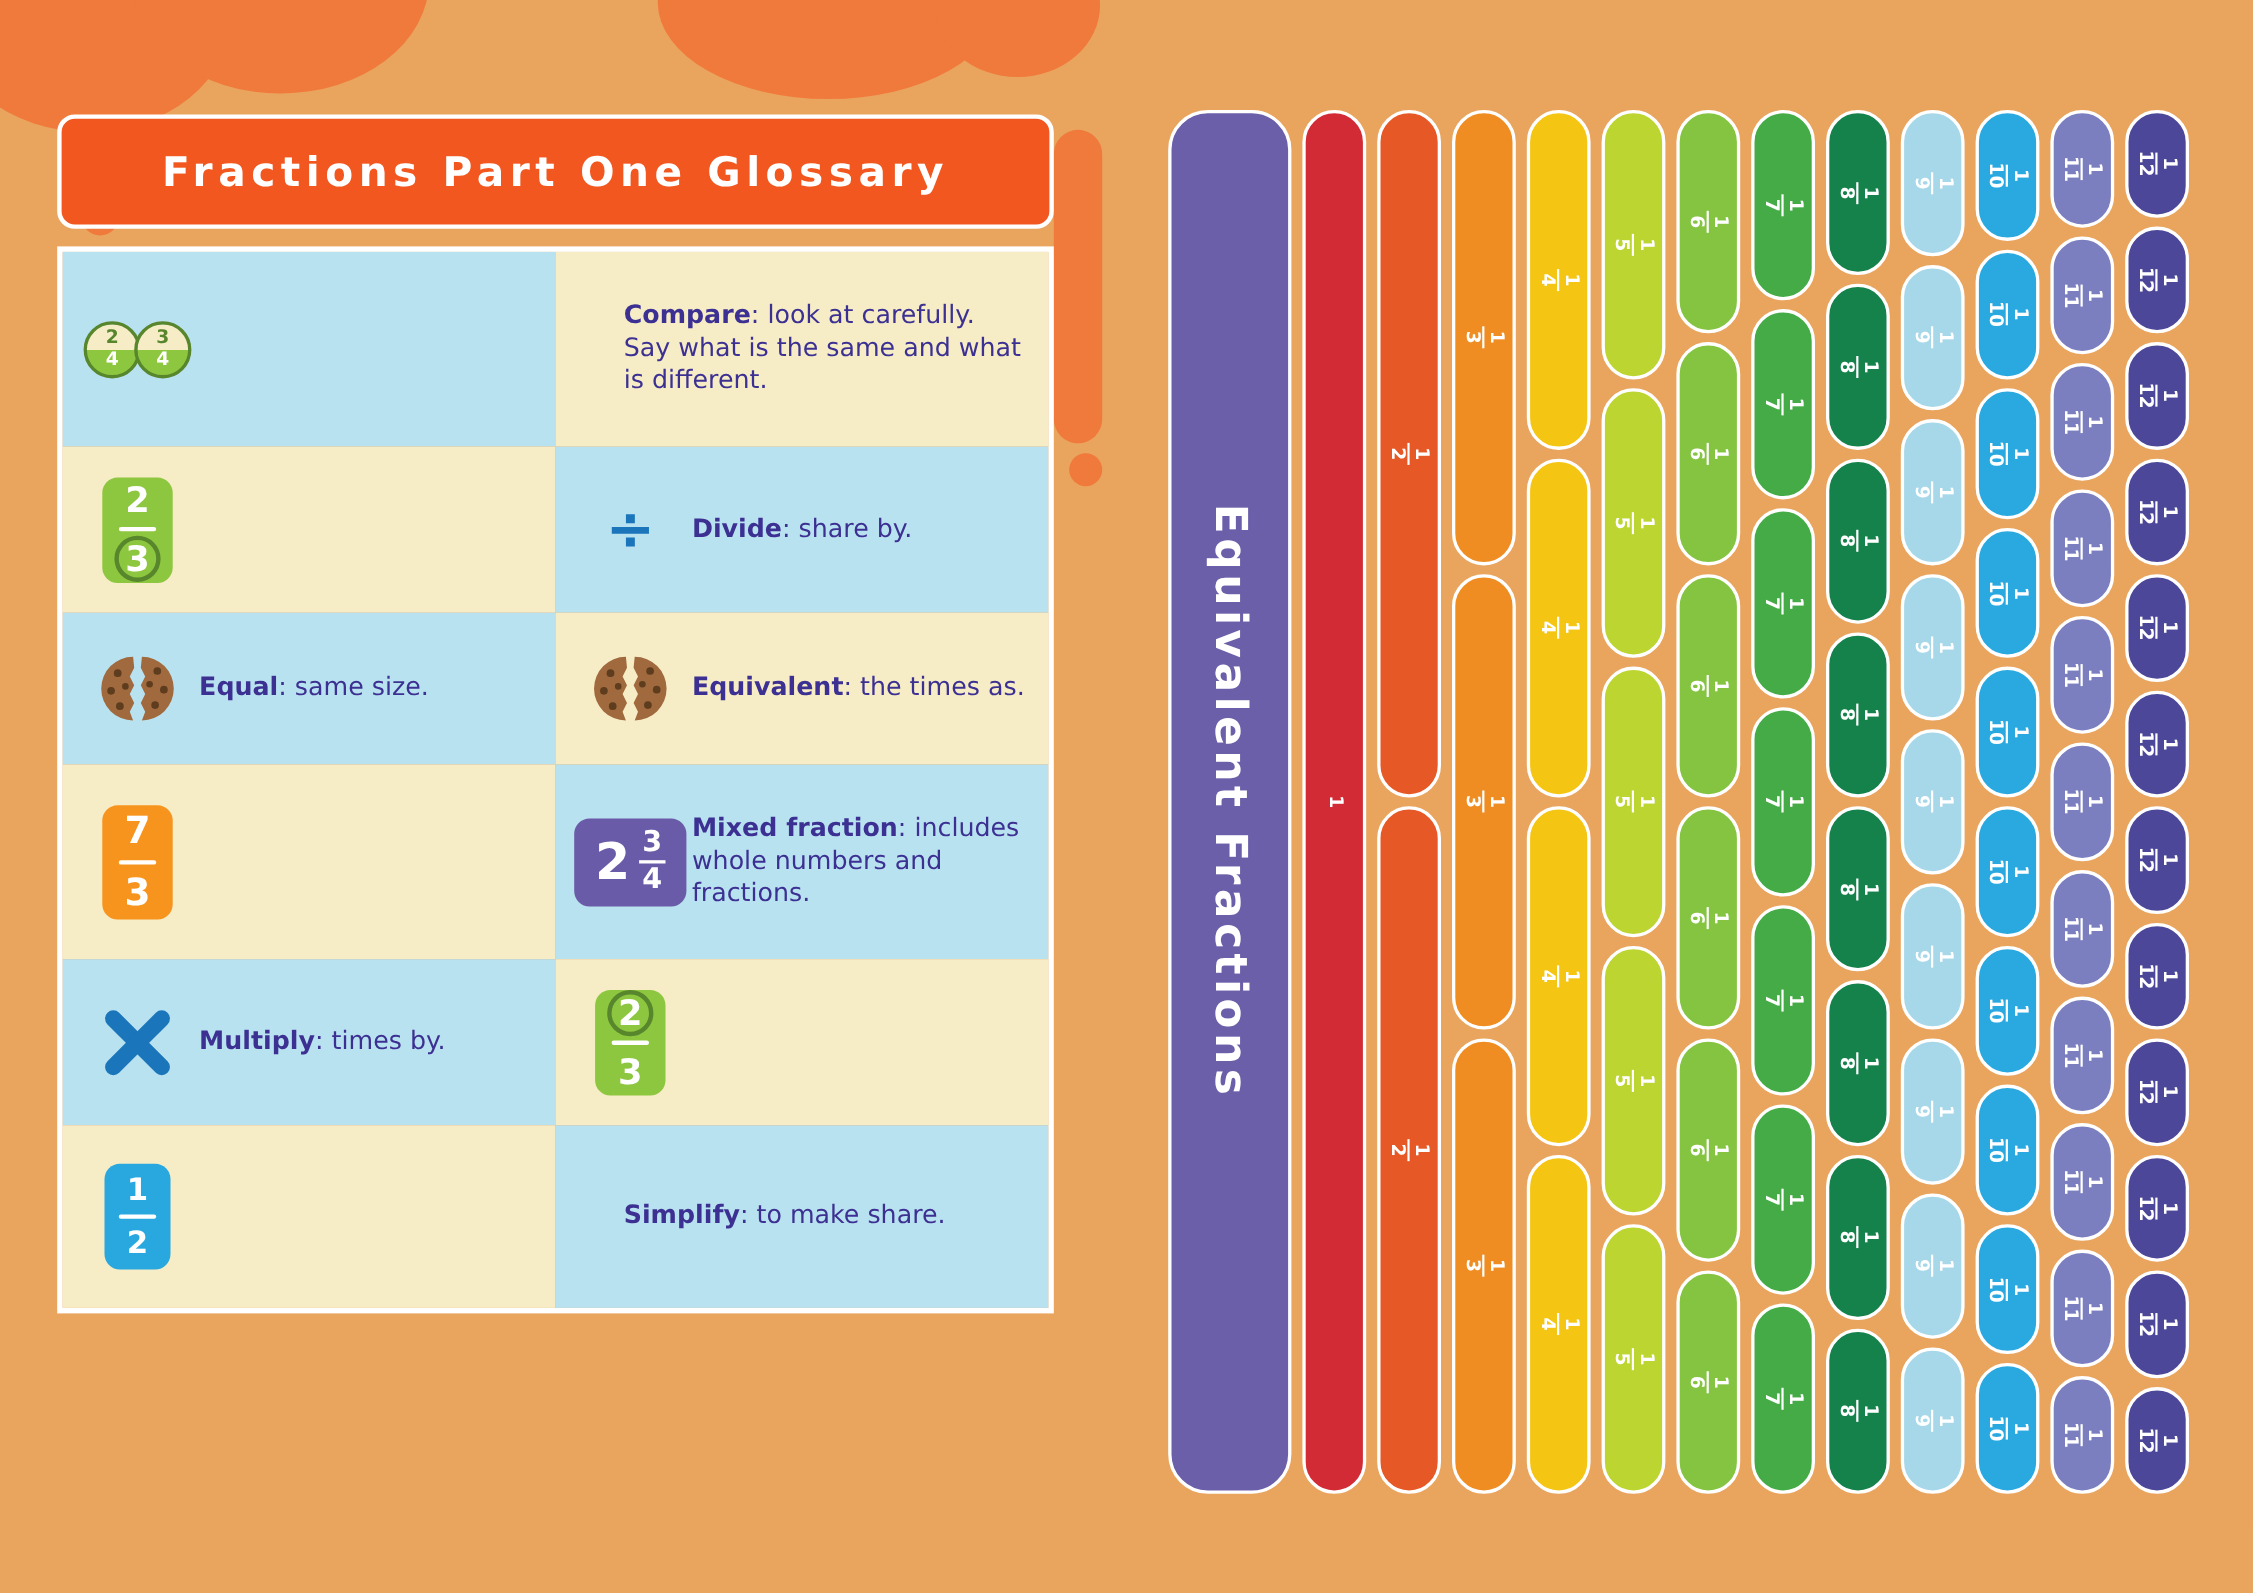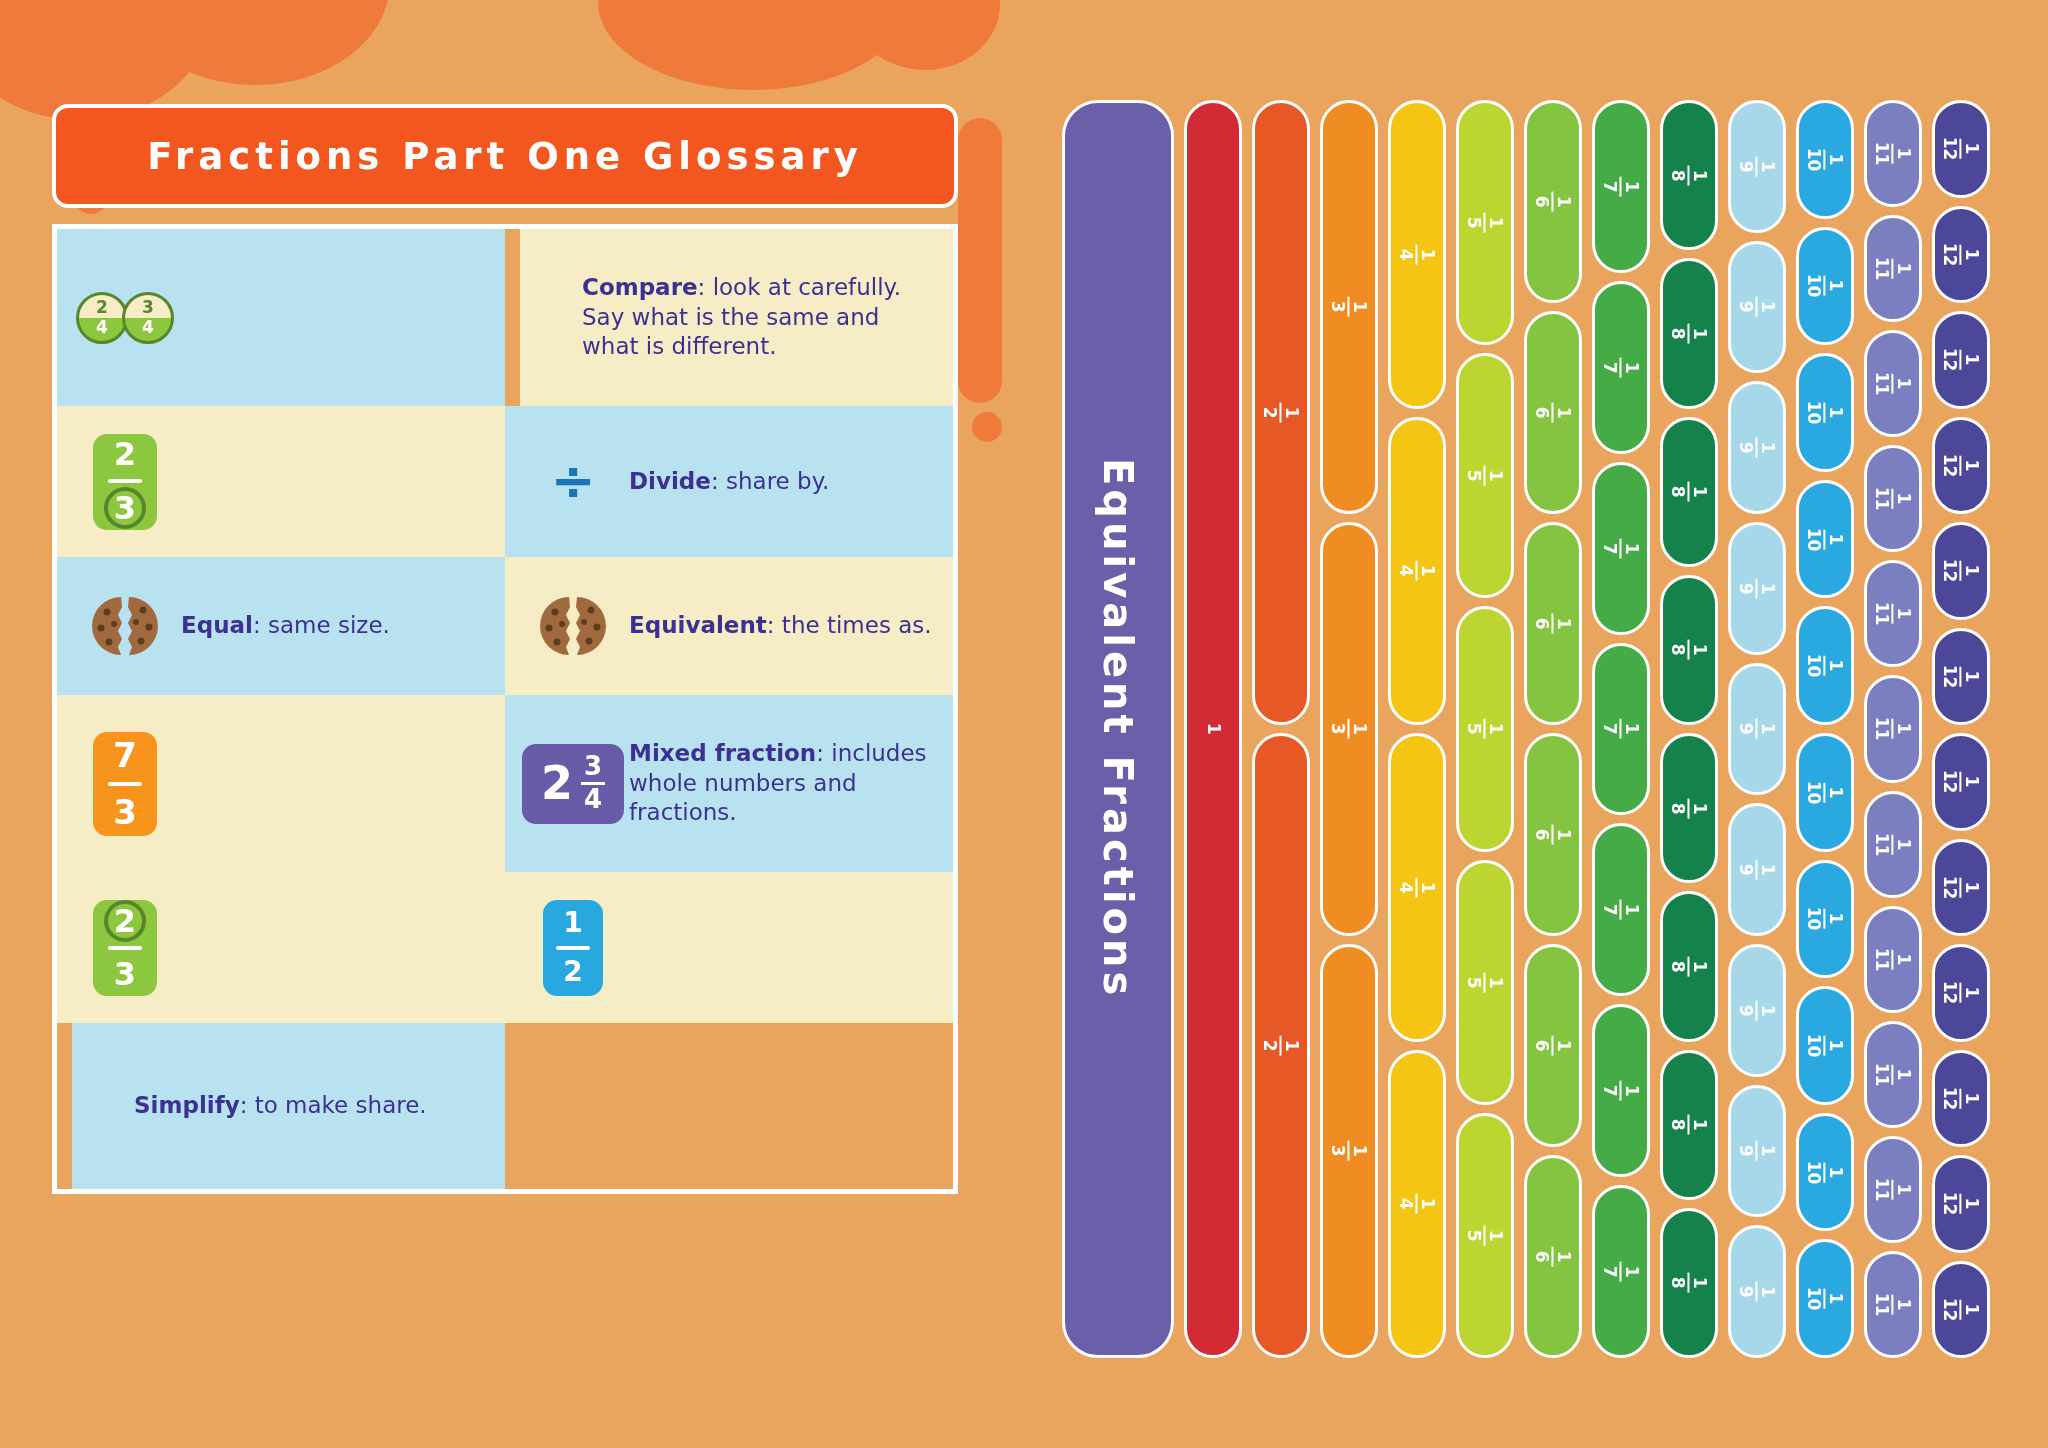--- a/index.html
+++ b/index.html
@@ -38,21 +38,21 @@
     grid-template-rows: 177px 151px 138px 177px 151px 166px;
   }
   .cell {
     display: flex; align-items: center;
     padding: 10px 20px 10px 12px;
     color: var(--text-color, #3c3192);
     font-size: 23px; line-height: 1.3;
   }
   .c-blue  { background: var(--cell-blue,  #b9e2f0); }
   .c-cream { background: var(--cell-cream, #f6ecc6); }
-  .no-icon { padding-left: 62px; margin-left: 15px; }
+  .no-icon { padding-left: 62px; }
   .icon-box { flex: 0 0 112px; display: flex; align-items: center; justify-content: center; }
   .def { flex: 1; }
   .def b { font-weight: bold; }
 
   
   .fr-circle {
     width: 52px; height: 52px; border-radius: 50%;
     border: 3px solid var(--icon-green-dark, #57862c);
     background: linear-gradient(var(--cell-cream, #f6ecc6) 50%, var(--icon-green, #8dc63f) 50%);
     display: flex; flex-direction: column; align-items: center; justify-content: center;
@@ -211,20 +211,29 @@
           <span class="t-whole">2</span>
           <span class="mini-frac">
             <span class="mf-n">3</span>
             <span class="mf-d">4</span>
           </span>
         </div>
       </div>
       <p class="def"><b>Mixed fraction</b><span>: includes whole numbers and fractions.</span></p>
     </div>
 
+    <div class="cell c-blue">
+      <div class="icon-box">
+        <svg class="x-icon" width="70" height="70" viewBox="0 0 70 70">
+          <line x1="13" y1="13" x2="57" y2="57"></line>
+          <line x1="57" y1="13" x2="13" y2="57"></line>
+        </svg>
+      </div>
+      <p class="def"><b>Multiply</b><span>: times by.</span></p>
+    </div>
 
     <div class="cell c-cream">
       <div class="icon-box">
         <div class="tile tile-green">
           <span class="circled">2</span>
           <span class="t-line"></span>
           <span>3</span>
         </div>
       </div>
     </div>

